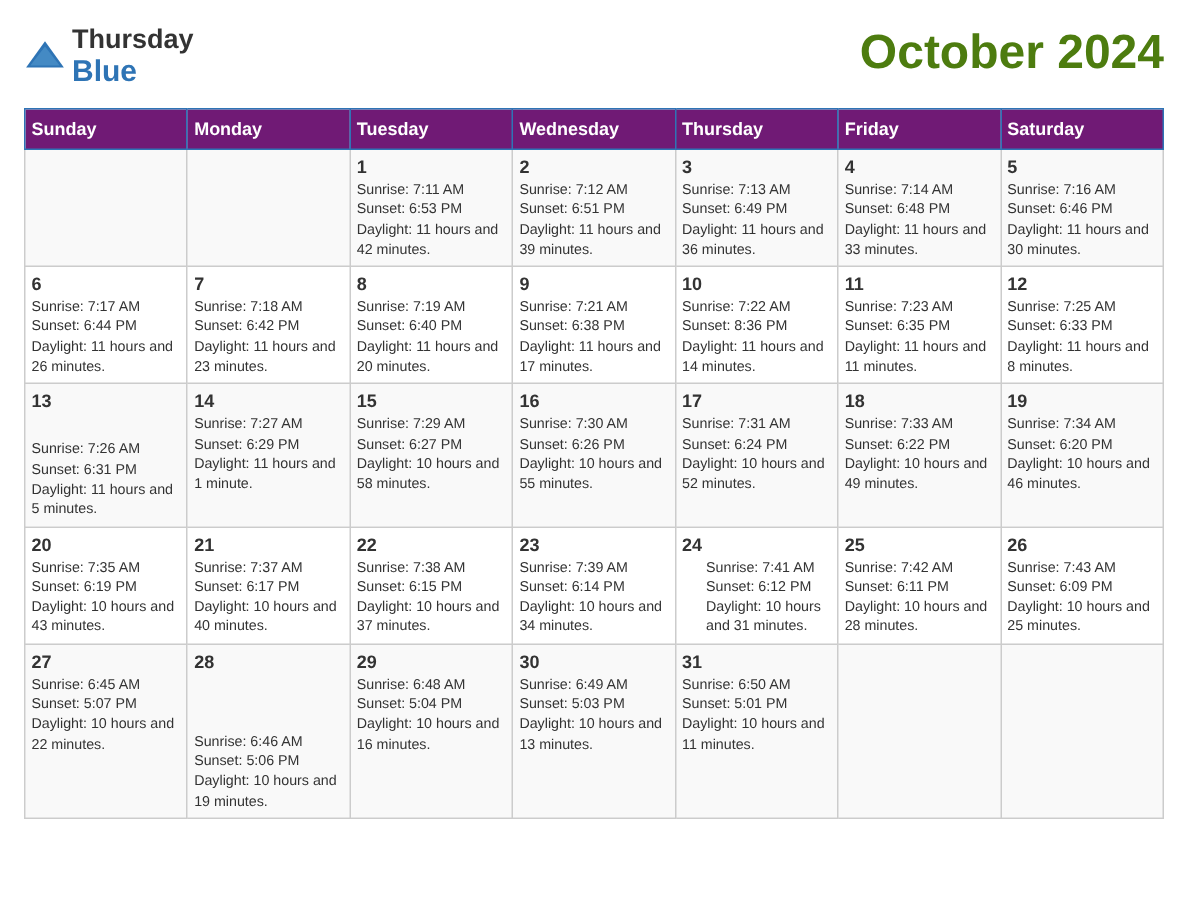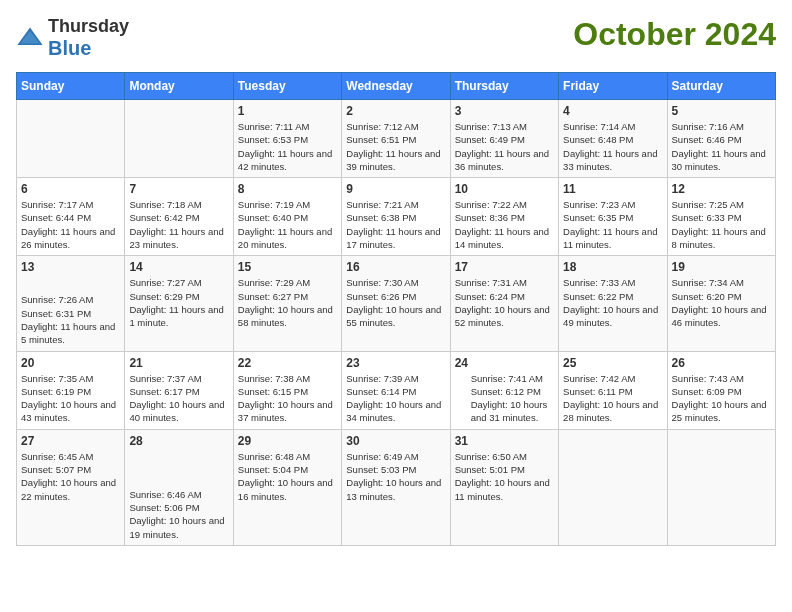--- a/index.html
+++ b/index.html
@@ -37,21 +37,21 @@
       font-size: 14px;
       font-weight: normal;
       color: #555;
     }
     table {
       width: 100%;
       border-collapse: collapse;
       table-layout: fixed;
     }
     thead tr th {
-      background-color: #3b82f6;
+      background-color: #701a75;
       color: #fff;
       font-size: 12px;
       font-weight: bold;
       padding: 6px 4px;
       text-align: left;
       border: 1px solid #2e74b5;
     }
     tbody tr td {
       vertical-align: top;
       border: 1px solid #ccc;

